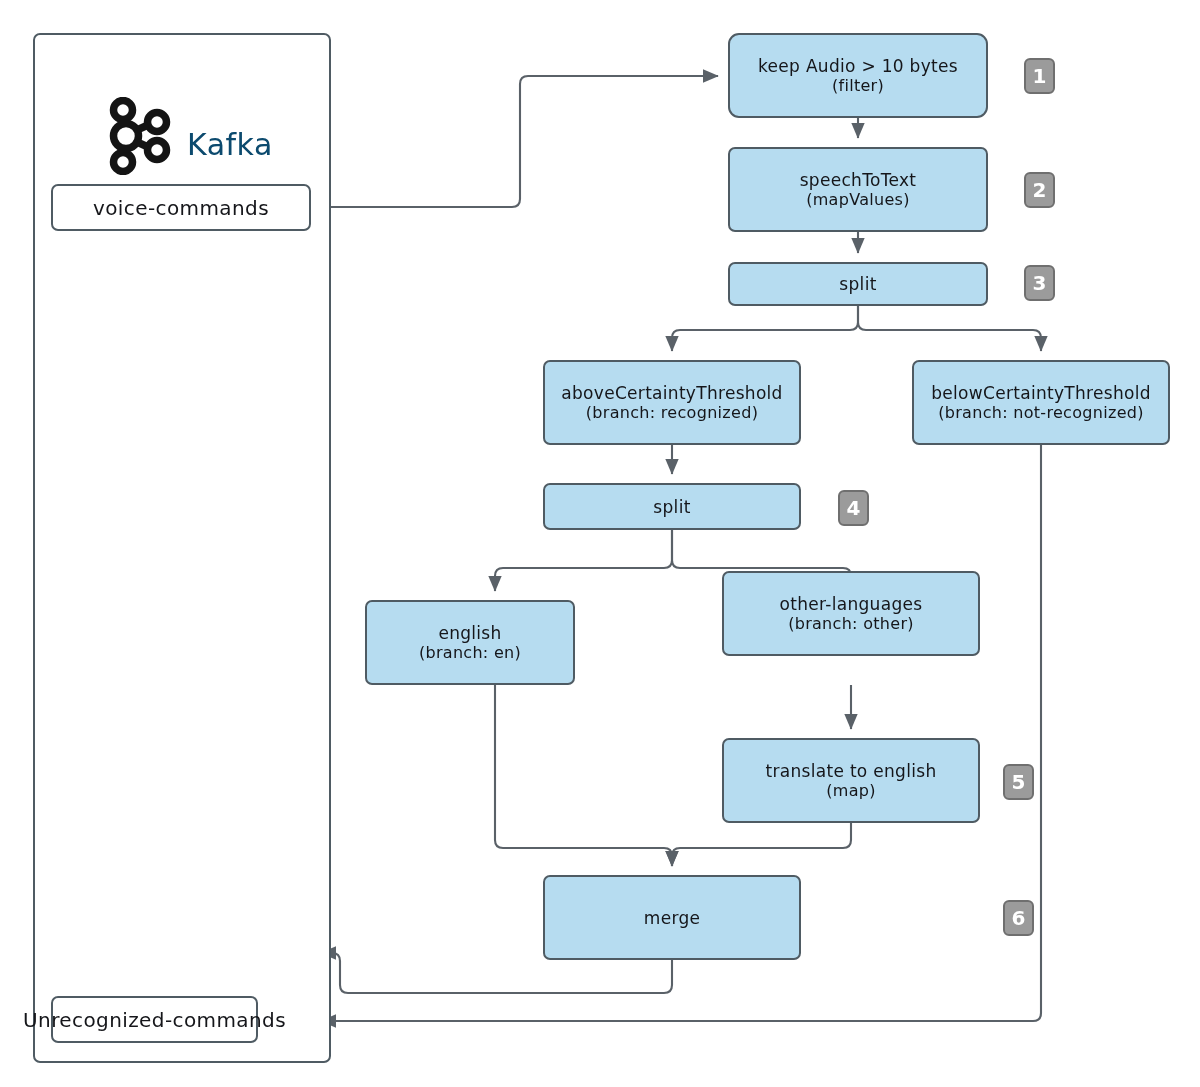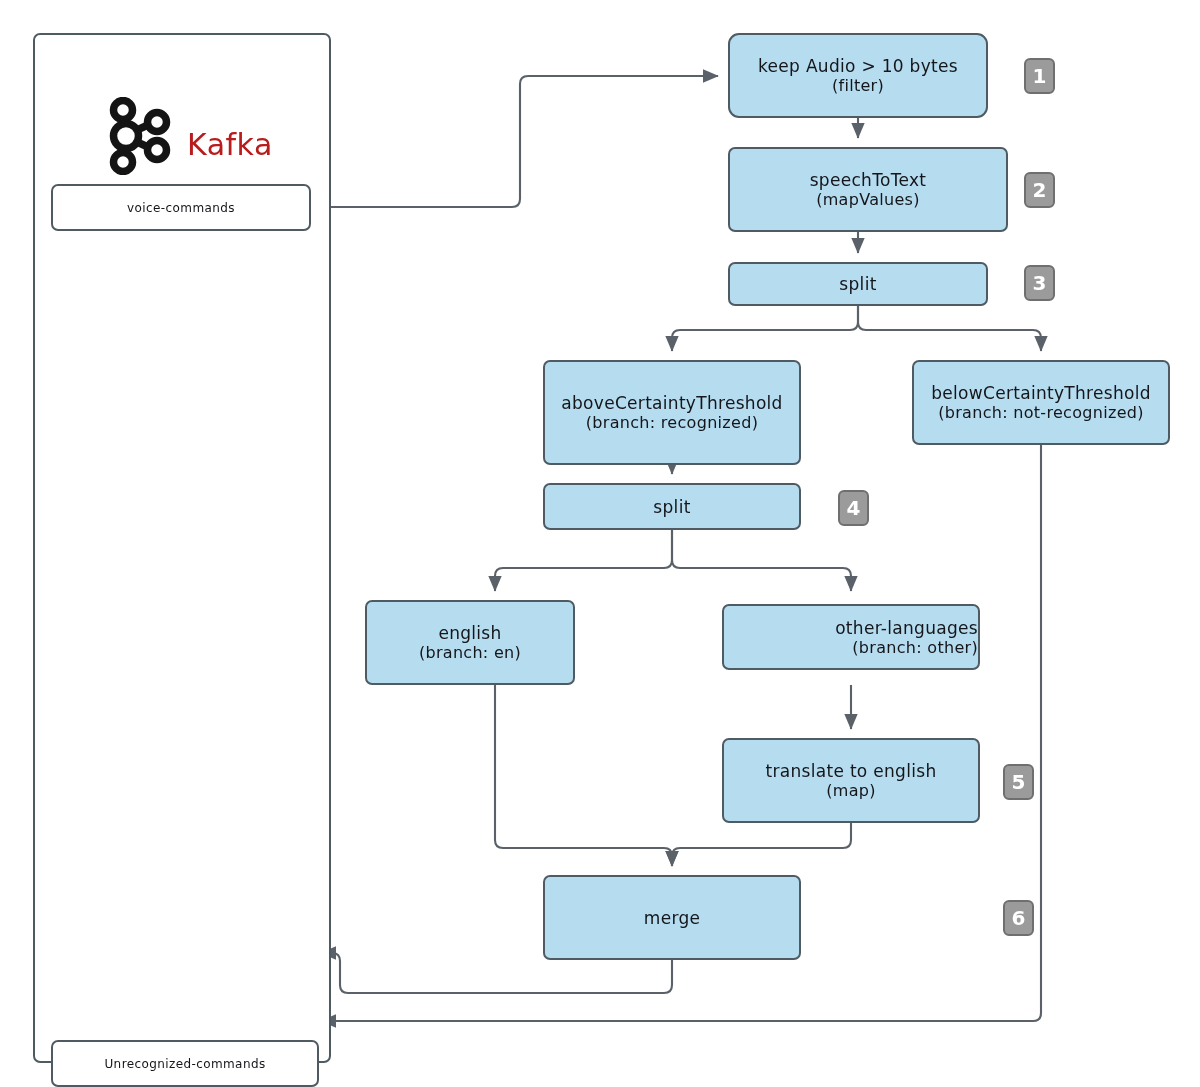--- a/index.html
+++ b/index.html
@@ -41,42 +41,42 @@
     left: 70px;
     top: 62px;
     width: 72px;
     height: 78px;
   }
   .kafka-title {
     position: absolute;
     left: 152px;
     top: 92px;
     font-size: 30px;
-    color: #b91c1c;
+    color: #0c4a6e;
     letter-spacing: 0.5px;
     white-space: nowrap;
   }
   .topic {
     position: absolute;
     border: 2.2px solid #4f5b63;
     border-radius: 7px;
     background: #ffffff;
     box-sizing: border-box;
     display: flex;
     align-items: center;
     justify-content: center;
-    font-size: 12px;
+    font-size: 20px;
     color: #15161a;
     letter-spacing: 0.4px;
     white-space: nowrap;
     text-align: center;
   }
   #topic-voice-commands { left: 51px;  top: 184px; width: 260px; height: 47px; }
   #topic-recognized     { left: 51px;  top: 929px; width: 260px; height: 47px; }
-  #topic-unrecognized   { left: 51px;  top: 996px; width: 268px; height: 47px; margin-top: 44px; }
+  #topic-unrecognized   { left: 51px;  top: 996px; width: 207px; height: 47px; }
 
   .node {
     position: absolute;
     border: 2.4px solid #4f5b63;
     border-radius: 7px;
     background: #b6dcf0;
     box-sizing: border-box;
     display: flex;
     flex-direction: column;
     align-items: center;
@@ -84,27 +84,27 @@
     color: #15161a;
     letter-spacing: 0.3px;
     text-align: center;
     white-space: nowrap;
   }
   .node .line1 { font-size: 17px; }
   .node .line2 { font-size: 16px; }
   .node.single .line1 { font-size: 17px; }
 
   #node-filter   { left: 728px; top: 33px;  width: 260px; height: 85px; border-radius: 11px; }
-  #node-stt      { left: 728px; top: 147px; width: 280px; height: 85px; }
+  #node-stt      { left: 728px; top: 147px; width: 260px; height: 85px; }
   #node-split1   { left: 728px; top: 262px; width: 260px; height: 44px; }
-  #node-above    { left: 543px; top: 360px; width: 258px; height: 105px; }
+  #node-above    { left: 543px; top: 360px; width: 258px; height: 85px; }
   #node-below    { left: 912px; top: 360px; width: 258px; height: 85px; }
   #node-split2   { left: 543px; top: 483px; width: 258px; height: 47px; }
   #node-english  { left: 365px; top: 600px; width: 210px; height: 85px; }
-  #node-other    { left: 722px; top: 604px; width: 258px; height: 66px; align-items: flex-end; }
+  #node-other    { left: 722px; top: 571px; width: 258px; height: 85px; }
   #node-translate{ left: 722px; top: 738px; width: 258px; height: 85px; }
   #node-merge    { left: 543px; top: 875px; width: 258px; height: 85px; }
 
   .badge {
     position: absolute;
     width: 31px;
     height: 36px;
     border: 2.2px solid #6f6f6f;
     border-radius: 6px;
     background: #9b9b9b;

